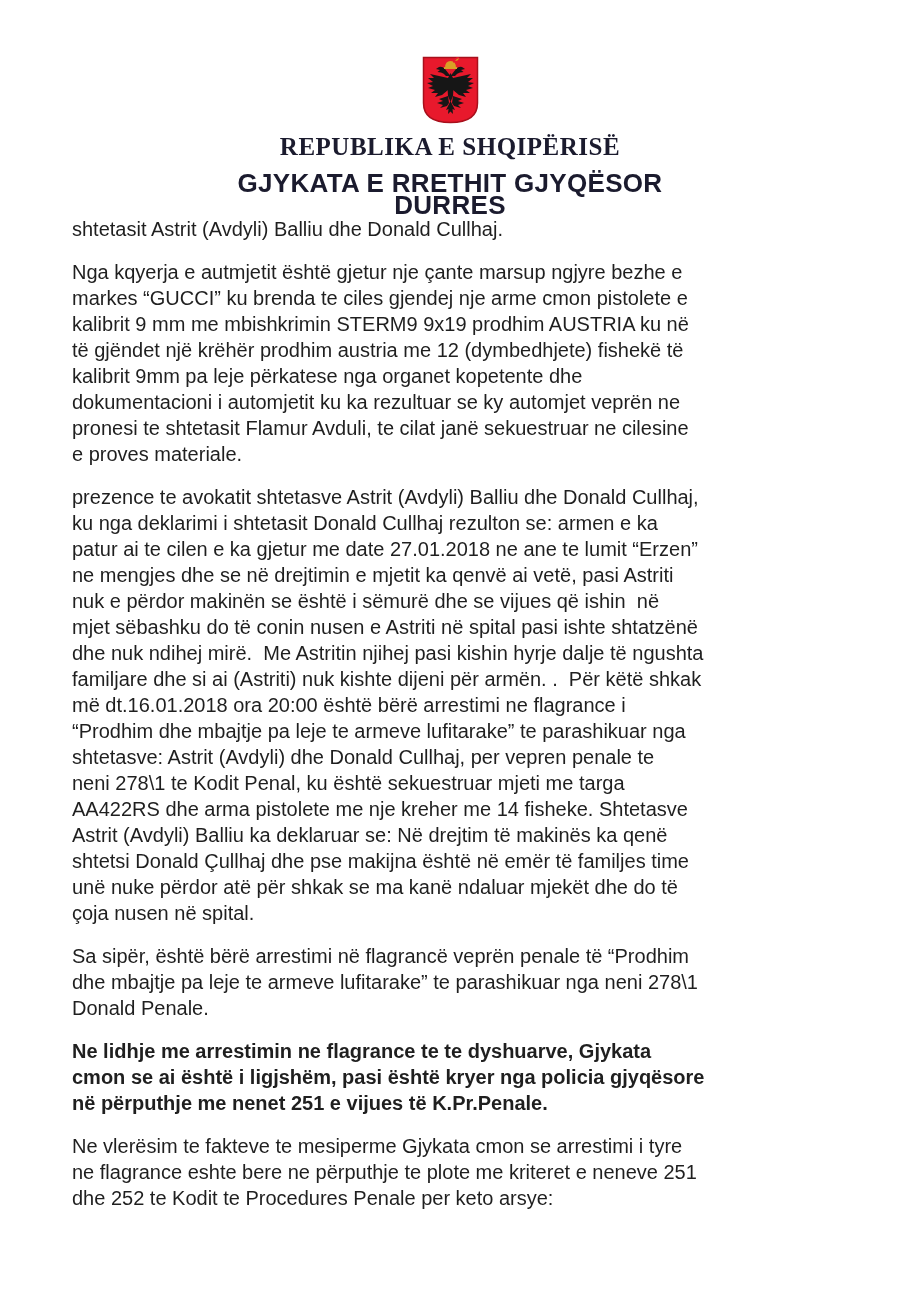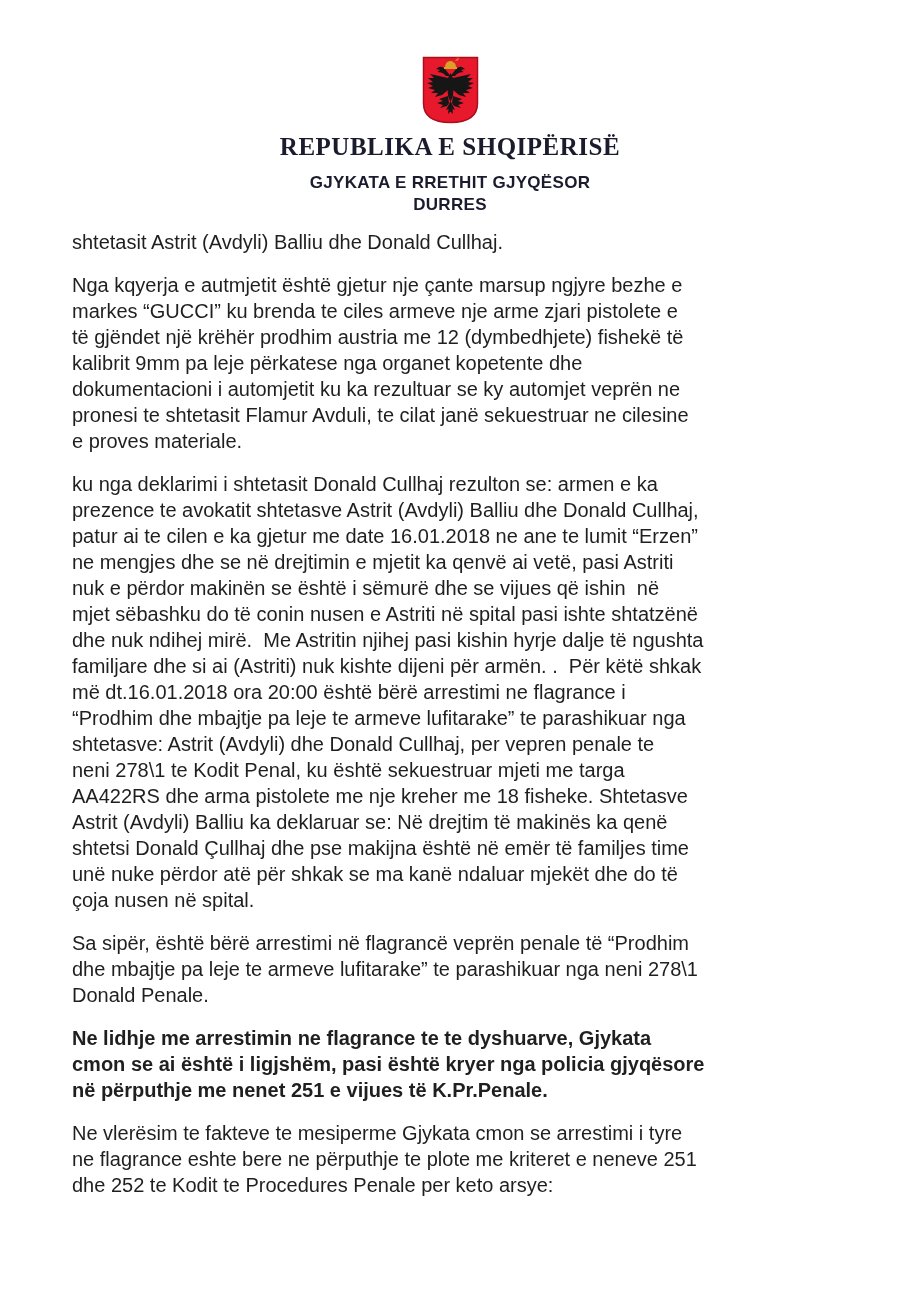--- a/index.html
+++ b/index.html
@@ -33,27 +33,26 @@
     font-weight: bold;
     font-size: 25px;
     letter-spacing: 0.5px;
     color: #1b1b2e;
   }
   .court-title {
     margin-top: 11px;
     text-align: center;
     font-family: "Liberation Sans", "DejaVu Sans", sans-serif;
     font-weight: bold;
-    font-size: 17px;
+    font-size: 26px;
     line-height: 22px;
     color: #1b1b2e;
     letter-spacing: 0.3px;
   }
   .content {
-    margin-top: 13px;
     padding-left: 72px;
     padding-right: 56px;
   }
   .para {
     margin: 0 0 17px 0;
   }
   .para.bold .line {
     font-weight: bold;
   }
   .line {
@@ -104,41 +103,42 @@
     <div>GJYKATA E RRETHIT GJYQËSOR</div>
     <div>DURRES</div>
   </div>
 
   <div class="content">
       <div class="para">
         <div class="line">shtetasit Astrit (Avdyli) Balliu dhe Donald Cullhaj.</div>
       </div>
       <div class="para">
         <div class="line">Nga kqyerja e autmjetit është gjetur nje çante marsup ngjyre bezhe e</div>
-        <div class="line">markes “GUCCI” ku brenda te ciles armeve nje arme zjari pistolete e</div>
+        <div class="line">markes “GUCCI” ku brenda te ciles gjendej nje arme cmon pistolete e</div>
+        <div class="line">kalibrit 9 mm me mbishkrimin STERM9 9x19 prodhim AUSTRIA ku në</div>
         <div class="line">të gjëndet një krëhër prodhim austria me 12 (dymbedhjete) fishekë të</div>
         <div class="line">kalibrit 9mm pa leje përkatese nga organet kopetente dhe</div>
         <div class="line">dokumentacioni i automjetit ku ka rezultuar se ky automjet veprën ne</div>
         <div class="line">pronesi te shtetasit Flamur Avduli, te cilat janë sekuestruar ne cilesine</div>
         <div class="line">e proves materiale.</div>
       </div>
       <div class="para">
+        <div class="line">prezence te avokatit shtetasve Astrit (Avdyli) Balliu dhe Donald Cullhaj,</div>
         <div class="line">ku nga deklarimi i shtetasit Donald Cullhaj rezulton se: armen e ka</div>
-        <div class="line">prezence te avokatit shtetasve Astrit (Avdyli) Balliu dhe Donald Cullhaj,</div>
-        <div class="line">patur ai te cilen e ka gjetur me date 16.01.2018 ne ane te lumit “Erzen”</div>
+        <div class="line">patur ai te cilen e ka gjetur me date 27.01.2018 ne ane te lumit “Erzen”</div>
         <div class="line">ne mengjes dhe se në drejtimin e mjetit ka qenvë ai vetë, pasi Astriti</div>
         <div class="line">nuk e përdor makinën se është i sëmurë dhe se vijues që ishin  në</div>
         <div class="line">mjet sëbashku do të conin nusen e Astriti në spital pasi ishte shtatzënë</div>
         <div class="line">dhe nuk ndihej mirë.  Me Astritin njihej pasi kishin hyrje dalje të ngushta</div>
         <div class="line">familjare dhe si ai (Astriti) nuk kishte dijeni për armën. .  Për këtë shkak</div>
         <div class="line">më dt.16.01.2018 ora 20:00 është bërë arrestimi ne flagrance i</div>
         <div class="line">“Prodhim dhe mbajtje pa leje te armeve lufitarake” te parashikuar nga</div>
         <div class="line">shtetasve: Astrit (Avdyli) dhe Donald Cullhaj, per vepren penale te</div>
         <div class="line">neni 278\1 te Kodit Penal, ku është sekuestruar mjeti me targa</div>
-        <div class="line">AA422RS dhe arma pistolete me nje kreher me 18 fisheke. Shtetasve</div>
+        <div class="line">AA422RS dhe arma pistolete me nje kreher me 14 fisheke. Shtetasve</div>
         <div class="line">Astrit (Avdyli) Balliu ka deklaruar se: Në drejtim të makinës ka qenë</div>
         <div class="line">shtetsi Donald Çullhaj dhe pse makijna është në emër të familjes time</div>
         <div class="line">unë nuke përdor atë për shkak se ma kanë ndaluar mjekët dhe do të</div>
         <div class="line">çoja nusen në spital.</div>
       </div>
       <div class="para">
         <div class="line">Sa sipër, është bërë arrestimi në flagrancë veprën penale të “Prodhim</div>
         <div class="line">dhe mbajtje pa leje te armeve lufitarake” te parashikuar nga neni 278\1</div>
         <div class="line">Donald Penale.</div>
       </div>

